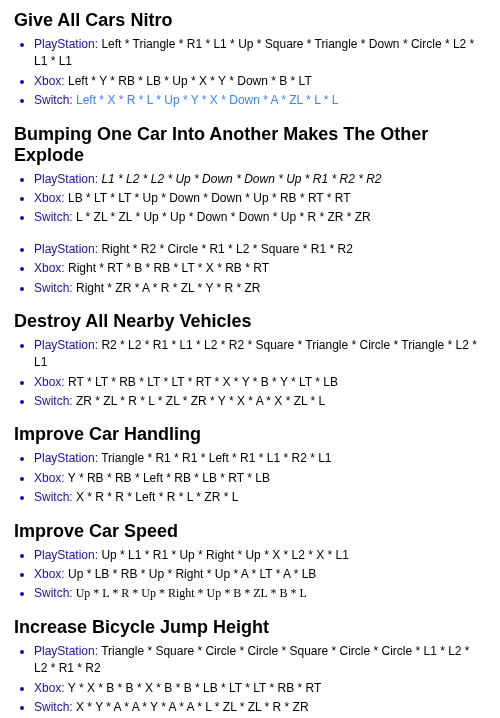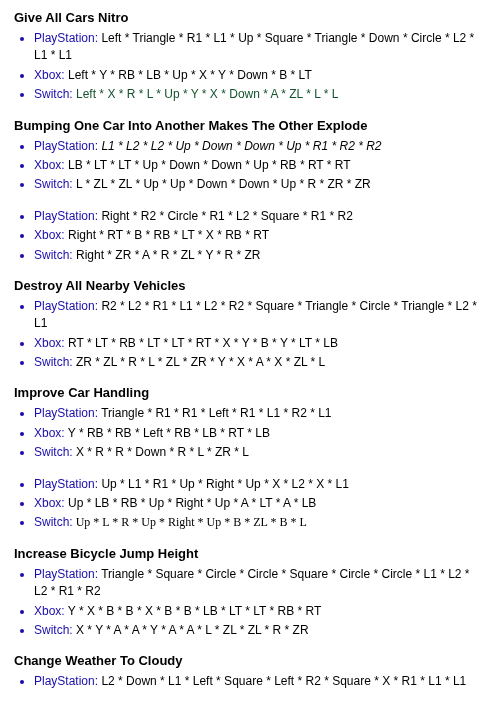--- a/index.html
+++ b/index.html
@@ -14,21 +14,21 @@
       color: #000000;
       width: 500px;
       min-height: 718px;
       padding: 10px 14px;
     }
     .section {
       margin-bottom: 14px;
     }
     .section-title {
       font-weight: bold;
-      font-size: 13px;
+      font-size: 18px;
       margin-bottom: 5px;
     }
     ul {
       list-style: disc;
       padding-left: 20px;
     }
     ul li {
       margin-bottom: 2px;
       line-height: 1.45;
       color: #1a0dab;
@@ -40,21 +40,21 @@
   </style>
 </head>
 <body>
 
 <div id="app">
     <div class="section">
       <div class="section-title">Give All Cars Nitro</div>
       <ul>
         <li><span style="color: rgb(26, 13, 171);">PlayStation:</span><span style="color: rgb(0, 0, 0);"> Left * Triangle * R1 * L1 * Up * Square * Triangle * Down * Circle * L2 * L1 * L1</span></li>
         <li><span style="color: rgb(26, 13, 171);">Xbox:</span><span style="color: rgb(0, 0, 0);"> Left * Y * RB * LB * Up * X * Y * Down * B * LT</span></li>
-        <li><span style="color: rgb(26, 13, 171);">Switch:</span><span style="color: #14532d;"> Left * X * R * L * Up * Y * X * Down * A * ZL * L * L</span></li>
+        <li><span style="color: rgb(26, 13, 171);">Switch:</span><span style="color: #3b82f6;"> Left * X * R * L * Up * Y * X * Down * A * ZL * L * L</span></li>
       </ul>
     </div>
     <div class="section">
       <div class="section-title">Bumping One Car Into Another Makes The Other Explode</div>
       <ul>
         <li><span style="color: rgb(26, 13, 171);">PlayStation:</span><span style="color: rgb(0, 0, 0); font-style: italic;"> L1 * L2 * L2 * Up * Down * Down * Up * R1 * R2 * R2</span></li>
         <li><span style="color: rgb(26, 13, 171);">Xbox:</span><span style="color: rgb(0, 0, 0);"> LB * LT * LT * Up * Down * Down * Up * RB * RT * RT</span></li>
         <li><span style="color: rgb(26, 13, 171);">Switch:</span><span style="color: rgb(0, 0, 0);"> L * ZL * ZL * Up * Up * Down * Down * Up * R * ZR * ZR</span></li>
       </ul>
     </div>
@@ -71,24 +71,25 @@
         <li><span style="color: rgb(26, 13, 171);">PlayStation:</span><span style="color: rgb(0, 0, 0);"> R2 * L2 * R1 * L1 * L2 * R2 * Square * Triangle * Circle * Triangle * L2 * L1</span></li>
         <li><span style="color: rgb(26, 13, 171);">Xbox:</span><span style="color: rgb(0, 0, 0);"> RT * LT * RB * LT * LT * RT * X * Y * B * Y * LT * LB</span></li>
         <li><span style="color: rgb(26, 13, 171);">Switch:</span><span style="color: rgb(0, 0, 0);"> ZR * ZL * R * L * ZL * ZR * Y * X * A * X * ZL * L</span></li>
       </ul>
     </div>
     <div class="section">
       <div class="section-title">Improve Car Handling</div>
       <ul>
         <li><span style="color: rgb(26, 13, 171);">PlayStation:</span><span style="color: rgb(0, 0, 0);"> Triangle * R1 * R1 * Left * R1 * L1 * R2 * L1</span></li>
         <li><span style="color: rgb(26, 13, 171);">Xbox:</span><span style="color: rgb(0, 0, 0);"> Y * RB * RB * Left * RB * LB * RT * LB</span></li>
-        <li><span style="color: rgb(26, 13, 171);">Switch:</span><span style="color: rgb(0, 0, 0);"> X * R * R * Down * R * L * ZR * L</span></li>
+        <li><span style="color: rgb(26, 13, 171);">Switch:</span><span style="color: rgb(0, 0, 0);"> X * R * R * Left * R * L * ZR * L</span></li>
       </ul>
     </div>
     <div class="section">
+      <div class="section-title">Improve Car Speed</div>
       <ul>
         <li><span style="color: rgb(26, 13, 171);">PlayStation:</span><span style="color: rgb(0, 0, 0);"> Up * L1 * R1 * Up * Right * Up * X * L2 * X * L1</span></li>
         <li><span style="color: rgb(26, 13, 171);">Xbox:</span><span style="color: rgb(0, 0, 0);"> Up * LB * RB * Up * Right * Up * A * LT * A * LB</span></li>
         <li><span style="color: rgb(26, 13, 171);">Switch:</span><span style="color: rgb(0, 0, 0); font-family: Liberation Serif, serif;"> Up * L * R * Up * Right * Up * B * ZL * B * L</span></li>
       </ul>
     </div>
     <div class="section">
       <div class="section-title">Increase Bicycle Jump Height</div>
       <ul>
         <li><span style="color: rgb(26, 13, 171);">PlayStation:</span><span style="color: rgb(0, 0, 0);"> Triangle * Square * Circle * Circle * Square * Circle * Circle * L1 * L2 * L2 * R1 * R2</span></li>

